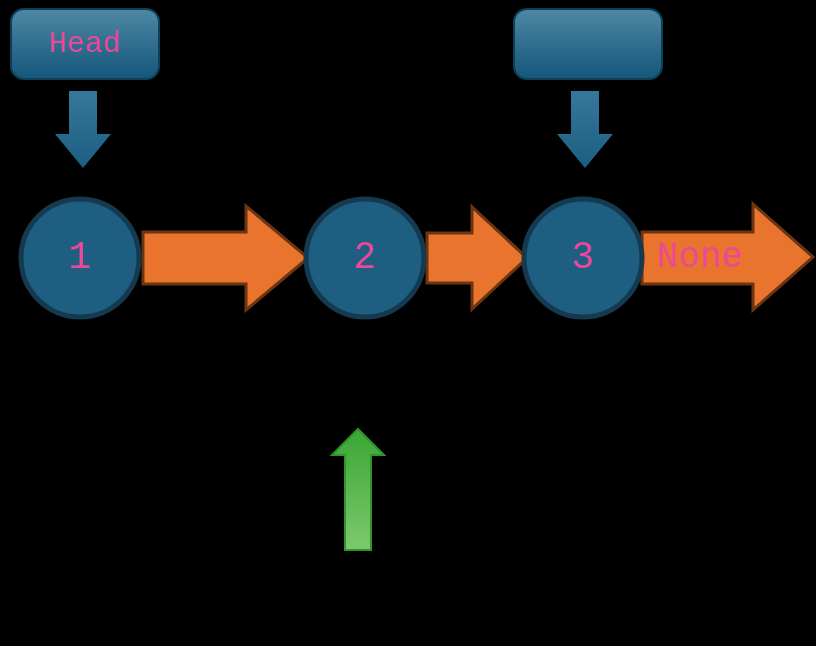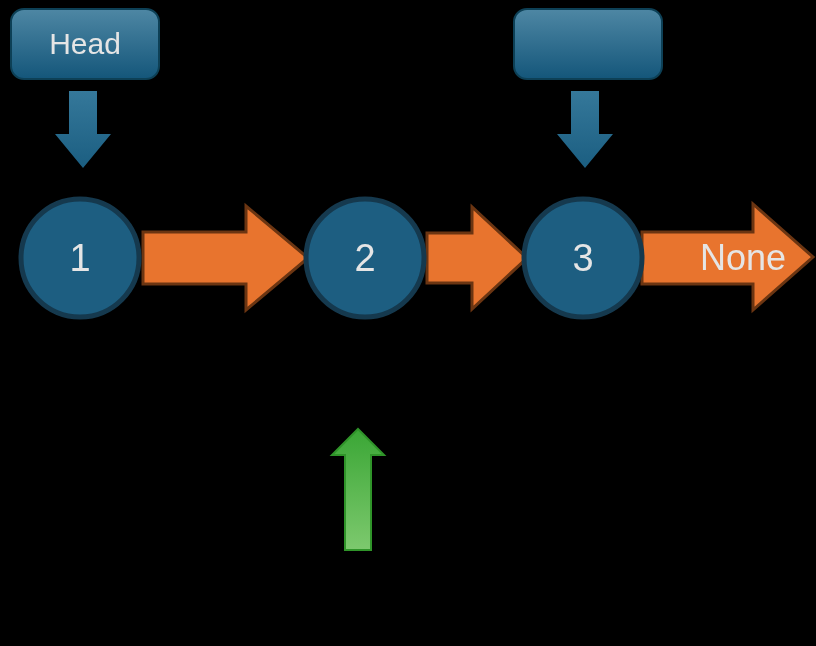--- a/index.html
+++ b/index.html
@@ -11,38 +11,39 @@
     overflow: hidden;
     font-family: "Liberation Sans", sans-serif;
   }
   .shapes {
     position: absolute;
     left: 0; top: 0;
     width: 816px; height: 646px;
   }
   .label {
     position: absolute;
-    color: #e5e5e5;
+    color: #ec4899;
     text-align: center;
     user-select: none;
+    font-family: Liberation Mono, monospace;
   }
   .pointer-label {
     font-size: 30px;
     line-height: 72px;
     width: 150px; height: 72px;
   }
   .node-label {
     font-size: 38px;
     line-height: 124px;
     width: 120px; height: 124px;
   }
   .none-label {
     font-size: 36px;
     line-height: 52px;
-    width: 110px; height: 52px; margin-left: 43px;
+    width: 110px; height: 52px;
   }
 </style>
 </head>
 <body>
 
 <div class="canvas">
 
   <svg class="shapes" width="816" height="646" viewBox="0 0 816 646" xmlns="http://www.w3.org/2000/svg">
     <defs>
       <linearGradient id="gradBox" x1="0" y1="0" x2="0" y2="1">

